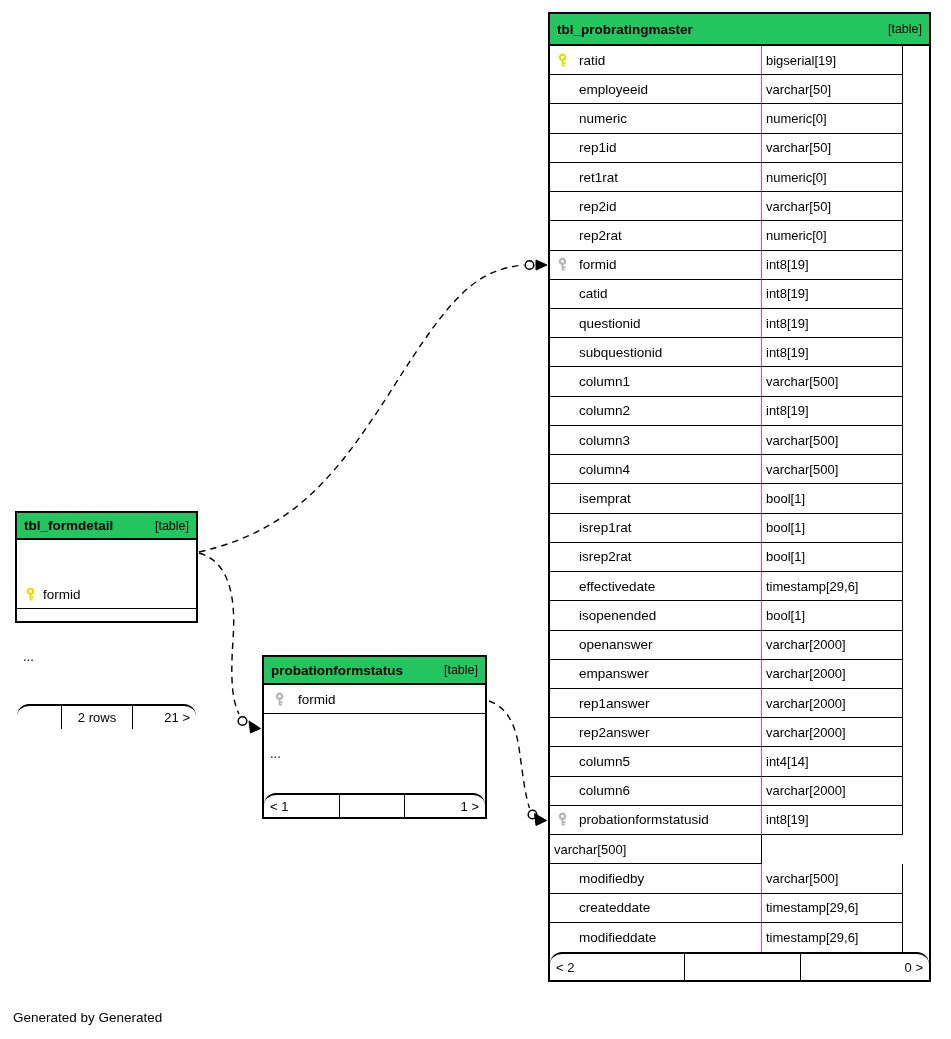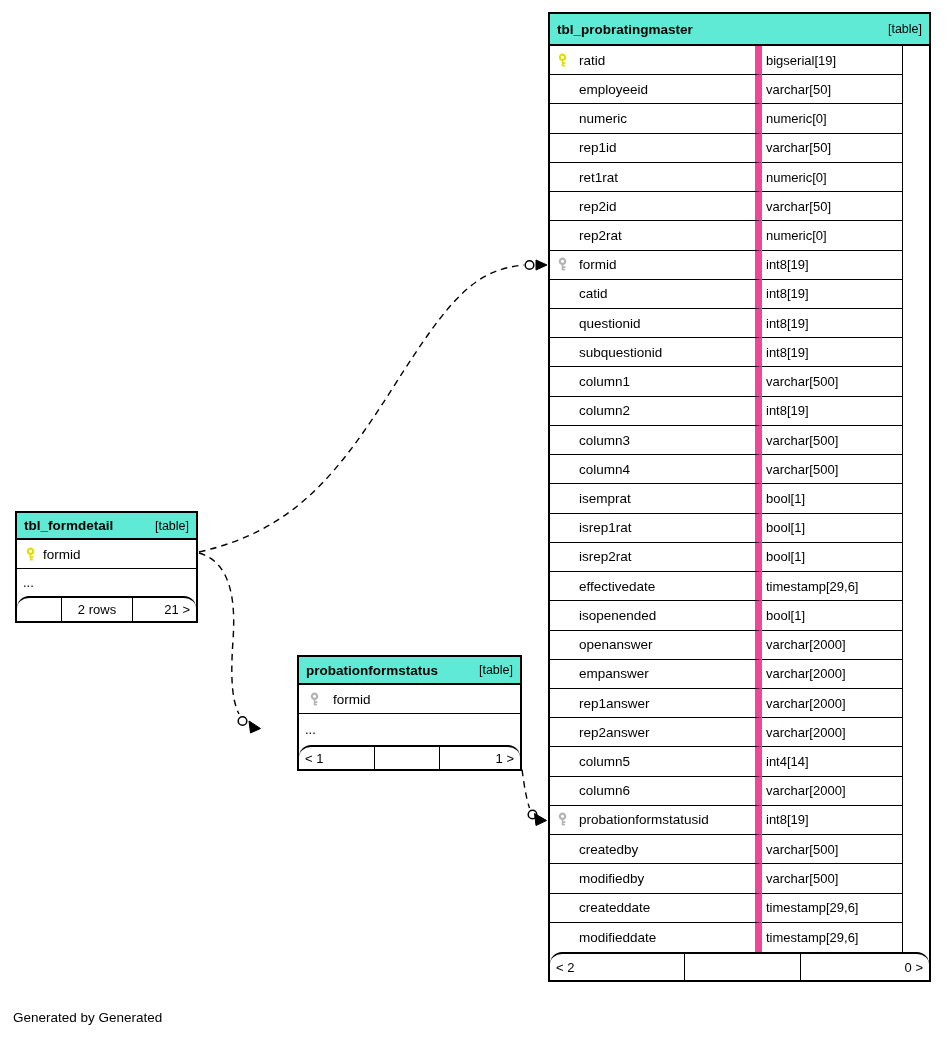--- a/index.html
+++ b/index.html
@@ -4,51 +4,51 @@
 <style>
   html,body{margin:0;padding:0;background:#fff;}
   *{box-sizing:border-box;}
   .canvas{position:relative;width:951px;height:1039px;background:#fff;
           font-family:"Liberation Sans","DejaVu Sans",sans-serif;color:#000;overflow:hidden;}
   svg.edges{position:absolute;left:0;top:0;z-index:1;}
   .edash{fill:none;stroke:#000;stroke-width:1.4;stroke-dasharray:6.5 5;}
   .ecirc{fill:#fff;stroke:#000;stroke-width:1.5;}
   .earrow{fill:#000;stroke:#000;stroke-width:1;}
   .db-table{position:absolute;border:2px solid #000;background:#fff;z-index:2;display:flex;flex-direction:column;}
-  .thead{display:flex;justify-content:space-between;align-items:center;background:#5eead4;
+  .thead{display:flex;justify-content:space-between;align-items:center;background:#22c55e;
          border-bottom:2px solid #000;padding:0 7px;flex:none;}
   .tname{font-weight:bold;font-size:13.5px;}
   .tbadge{font-size:12.5px;}
   
   #tbl-probratingmaster{left:548px;top:12px;width:383px;height:970px;}
   #tbl-probratingmaster .thead{height:32px;}
   .rows{flex:1;display:grid;grid-template-rows:repeat(31,1fr);}
   .row{display:grid;grid-template-columns:212px 141px 1fr;}
   .row .cell{display:flex;align-items:center;border-bottom:1px solid #000;font-size:13.5px;overflow:hidden;white-space:nowrap;}
-  .row .cell.name{padding-left:7px;border-right:7px solid #ec4899;}
+  .row .cell.name{padding-left:7px;border-right:1px solid #ec4899;}
   .row .cell.type{padding-left:4px;border-right:1px solid #000;font-size:13px;}
   .row .strip{border:none;}
   .rows .row:last-child .cell{border-bottom:none;}
   .keyspot{display:inline-flex;width:22px;flex:none;align-items:center;}
   svg.key{width:11px;height:15px;}
   .tfoot{display:grid;border-top:2px solid #000;flex:none;font-size:13px;border-radius:12px;}
   .fcell{display:flex;align-items:center;padding:0 6px;overflow:hidden;}
   .fcell.bdr{border-right:1px solid #000;}
   .fcell.ta-c{justify-content:center;}
   .fcell.ta-r{justify-content:flex-end;}
   #tbl-probratingmaster .tfoot{grid-template-columns:135px 116px 1fr;height:28px;}
   
   .srow{display:flex;align-items:center;padding-left:8px;border-bottom:1px solid #000;font-size:13.5px;flex:none;}
   .dots{flex:1;display:flex;align-items:center;padding-left:6px;font-size:13px;}
-  #tbl-formdetail{left:15px;top:511px;width:183px;height:112px;}
+  #tbl-formdetail{left:15px;top:511px;width:183px;height:112px;gap:40px;}
   #tbl-formdetail .thead{height:27px;}
   #tbl-formdetail .srow{height:29px;}
   #tbl-formdetail .keyspot{width:18px;}
   #tbl-formdetail .tfoot{grid-template-columns:45px 71px 1fr;height:25px;}
-  #tbl-probationformstatus{left:262px;top:655px;width:225px;height:116px;margin-left:35px;}
+  #tbl-probationformstatus{left:262px;top:655px;width:225px;height:164px;}
   #tbl-probationformstatus .thead{height:28px;}
   #tbl-probationformstatus .srow{height:29px;}
   #tbl-probationformstatus .keyspot{width:26px;padding-left:2px;}
   #tbl-probationformstatus .tfoot{grid-template-columns:76px 65px 1fr;height:24px;}
   .credit{position:absolute;left:13px;top:1010px;font-size:13.5px;z-index:2;}
 </style>
 </head>
 <body>
 
 <div class="canvas">
@@ -302,24 +302,20 @@
                 <circle cx="6" cy="4.5" r="2.9" fill="none" stroke-width="2.4" stroke="#b4b4b4"></circle>
                 <path d="M6 7.4V14.2M6 10.8h3.2M6 13.6h2.6" fill="none" stroke-width="1.8" stroke="#b4b4b4"></path>
               </svg>
             </span>
             <span>probationformstatusid</span>
           </div>
           <div class="cell type">int8[19]</div>
           <div class="strip"></div>
         </div>
       <div class="row">
-          <div class="cell name">
-            <span class="keyspot"></span>
-            <span>createdby</span>
-          </div>
           <div class="cell type">varchar[500]</div>
           <div class="strip"></div>
         </div>
       <div class="row">
           <div class="cell name">
             <span class="keyspot"></span>
             <span>modifiedby</span>
           </div>
           <div class="cell type">varchar[500]</div>
           <div class="strip"></div>

